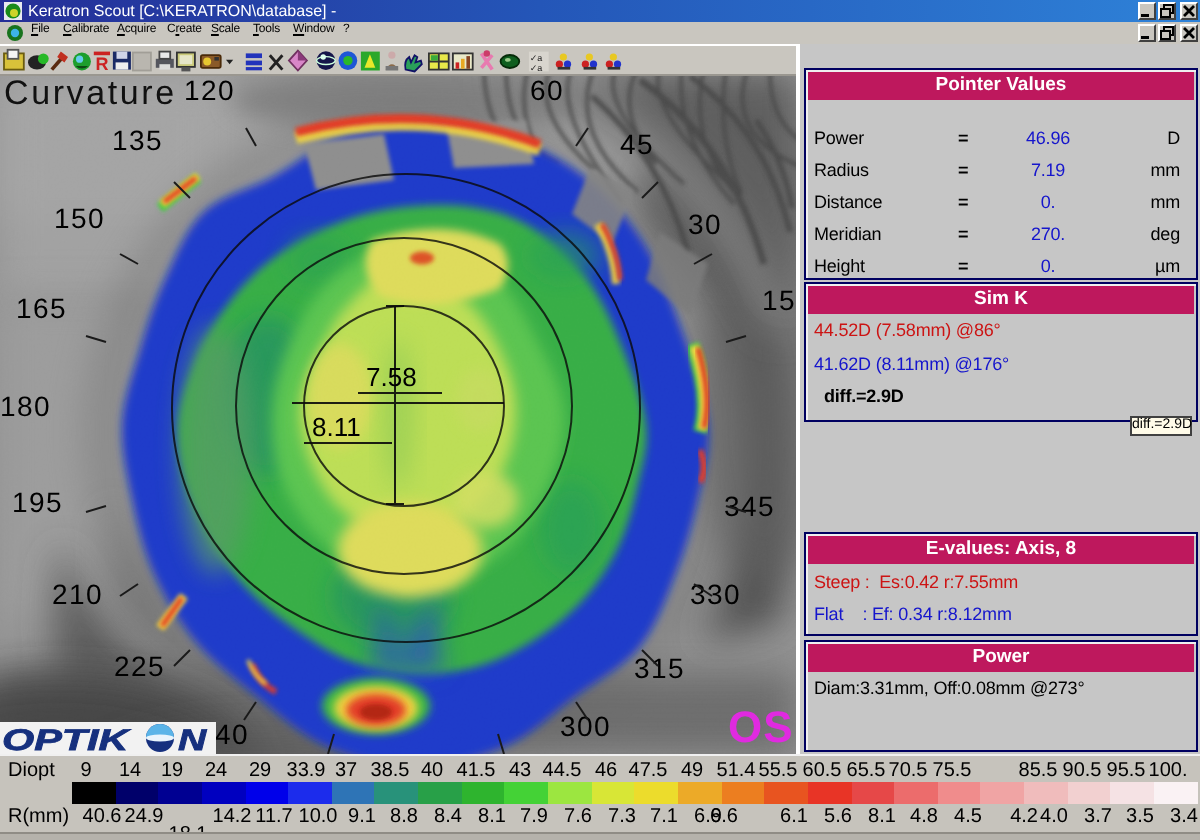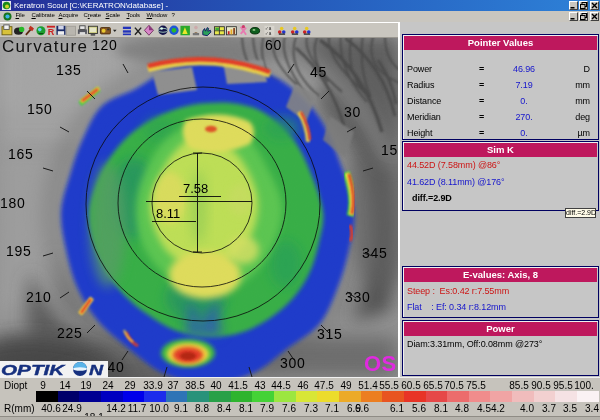--- a/index.html
+++ b/index.html
@@ -480,21 +480,21 @@
 <span style="position:absolute;left:275px;top:25px;width:28px;text-align:center;font-size:10px;color:#000">7.6</span>
 <span style="position:absolute;left:297px;top:25px;width:28px;text-align:center;font-size:10px;color:#000">7.3</span>
 <span style="position:absolute;left:318px;top:25px;width:28px;text-align:center;font-size:10px;color:#000">7.1</span>
 <span style="position:absolute;left:340px;top:25px;width:28px;text-align:center;font-size:10px;color:#000">6.9</span>
 <span style="position:absolute;left:352px;top:25px;width:20px;text-align:center;font-size:10px;color:#000">6.6</span>
 <span style="position:absolute;left:383px;top:25px;width:28px;text-align:center;font-size:10px;color:#000">6.1</span>
 <span style="position:absolute;left:405px;top:25px;width:28px;text-align:center;font-size:10px;color:#000">5.6</span>
 <span style="position:absolute;left:427px;top:25px;width:28px;text-align:center;font-size:10px;color:#000">8.1</span>
 <span style="position:absolute;left:448px;top:25px;width:28px;text-align:center;font-size:10px;color:#000">4.8</span>
 <span style="position:absolute;left:470px;top:25px;width:28px;text-align:center;font-size:10px;color:#000">4.5</span>
-<span style="position:absolute;left:491px;top:25px;width:28px;text-align:left;font-size:10px;color:#000">4.2</span>
+<span style="position:absolute;left:491px;top:25px;width:28px;text-align:right;font-size:10px;color:#000">4.2</span>
 <span style="position:absolute;left:513px;top:25px;width:28px;text-align:center;font-size:10px;color:#000">4.0</span>
 <span style="position:absolute;left:535px;top:25px;width:28px;text-align:center;font-size:10px;color:#000">3.7</span>
 <span style="position:absolute;left:556px;top:25px;width:28px;text-align:center;font-size:10px;color:#000">3.5</span>
 <span style="position:absolute;left:578px;top:25px;width:28px;text-align:center;font-size:10px;color:#000">3.4</span>
 <div style="position:absolute;left:36px;top:13px;width:563px;height:11px;font-size:0">
 <div style="display:inline-block;width:21.65px;height:11px;background:#000000"></div>
 <div style="display:inline-block;width:21.65px;height:11px;background:#00006a"></div>
 <div style="display:inline-block;width:21.65px;height:11px;background:#000092"></div>
 <div style="display:inline-block;width:21.65px;height:11px;background:#0000c0"></div>
 <div style="display:inline-block;width:21.65px;height:11px;background:#0000ea"></div>

